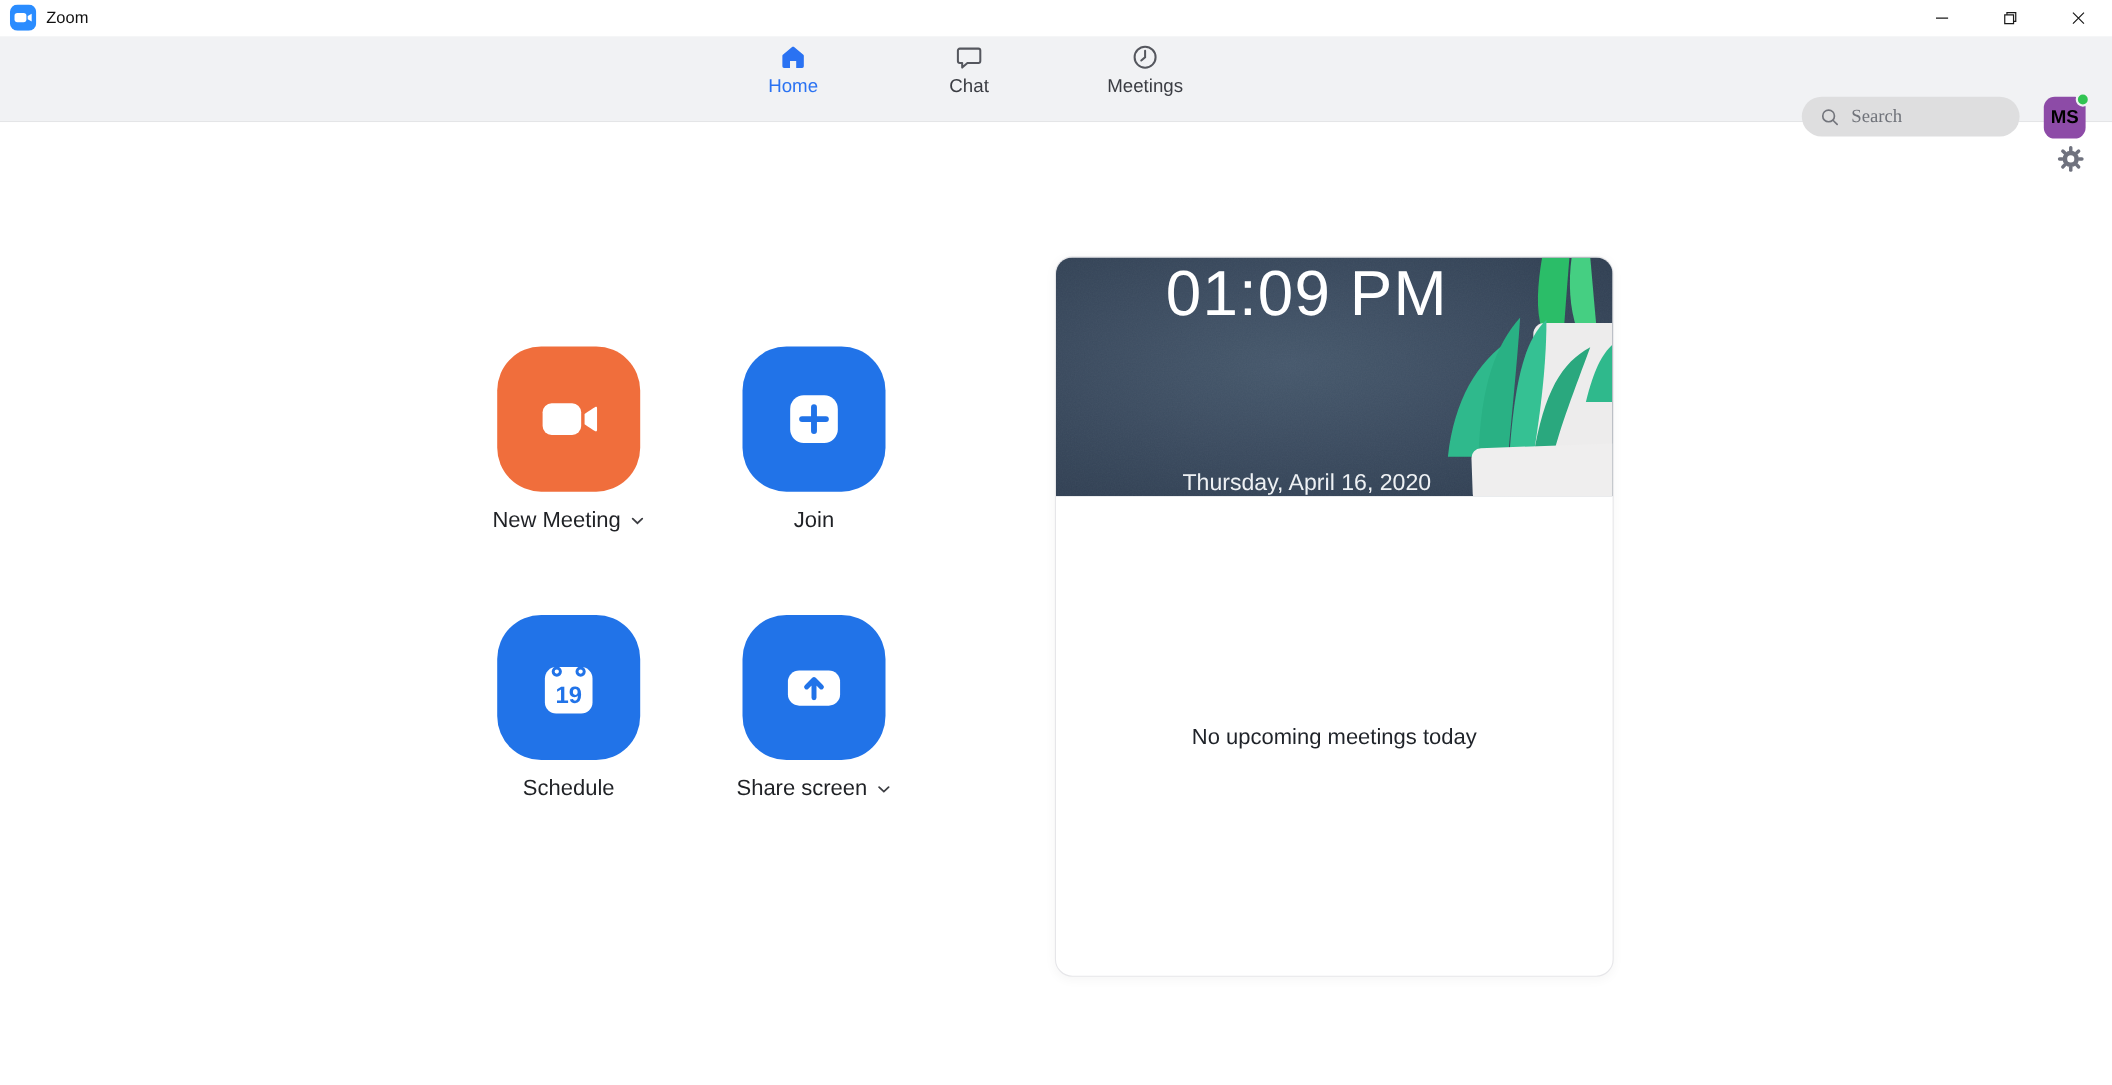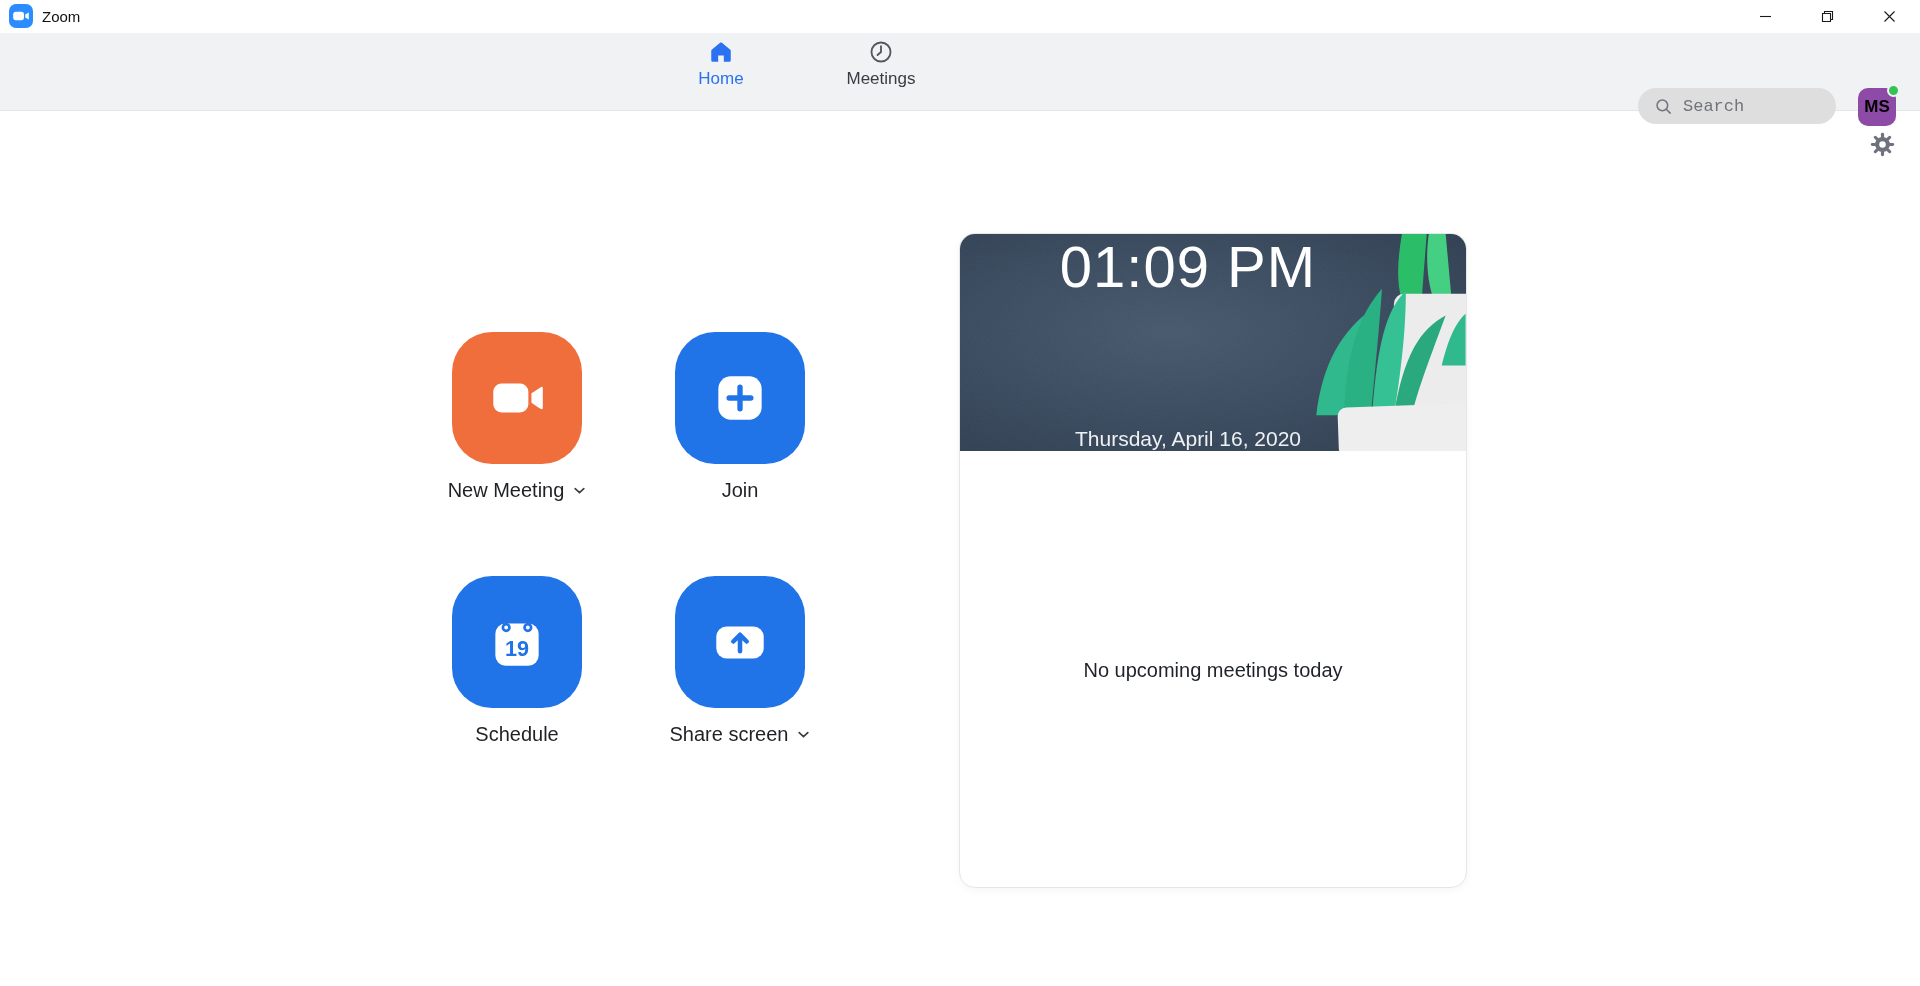--- a/index.html
+++ b/index.html
@@ -14,30 +14,30 @@
   .win-btn { width:62px; height:33px; display:flex; align-items:center; justify-content:center; cursor:default; }
 
   
   .navbar { position:absolute; left:0; top:33px; width:1920px; height:78px; background:#f1f2f4; border-bottom:1px solid rgba(0,0,0,0.05); }
   .tabs { position:absolute; left:666px; top:0; height:62px; display:flex; gap:50px; align-items:center; }
   .tab { width:110px; height:78px; display:flex; flex-direction:column; align-items:center; justify-content:center; gap:4px; cursor:pointer; }
   .tab .tab-label { font-size:17px; color:#3a3c42; }
   .tab.active .tab-label { color:#2a72f2; }
 
   .search-pill { position:absolute; right:84px; top:55px; width:198px; height:36px; background:#dededf; border-radius:18px; display:flex; align-items:center; padding-left:16px; gap:10px; }
-  .search-pill input { border:none; outline:none; background:transparent; font-size:17px; color:#333; width:140px; font-family:Liberation Mono, monospace; }
+  .search-pill input { border:none; outline:none; background:transparent; font-size:17px; color:#333; width:140px; font-family:Liberation Serif, serif; }
   .search-pill input::placeholder { color:#70737a; }
 
   .avatar { position:absolute; right:24px; top:55px; width:38px; height:38px; border-radius:10px; background:#8d4ba7; color:#000000; font-size:17px; font-weight:bold; display:flex; align-items:center; justify-content:center; cursor:pointer; }
   .status-dot { position:absolute; right:-4px; top:-4px; width:13px; height:13px; border-radius:50%; background:#31c452; border:2px solid #f1f2f4; }
 
   
   .gear-btn { position:absolute; right:23px; top:129px; width:30px; height:30px; display:flex; align-items:center; justify-content:center; cursor:pointer; }
 
-  .actions { position:absolute; left:452px; top:332px; display:grid; grid-template-columns:130px 130px; column-gap:93px; row-gap:74px; }
+  .actions { position:absolute; left:452px; top:315px; display:grid; grid-template-columns:130px 130px; column-gap:93px; row-gap:74px; }
   .action { display:flex; flex-direction:column; align-items:center; cursor:pointer; }
   .squircle { width:130px; height:132px; border-radius:40px; display:flex; align-items:center; justify-content:center; }
   .squircle.orange { background:#f06e3c; }
   .squircle.blue { background:#2173e8; }
   .action-label-row { margin-top:15px; display:flex; align-items:center; gap:9px; white-space:nowrap; }
   .action-label { font-size:20px; color:#1f2125; }
 
   
   .meeting-card { position:absolute; left:959px; top:233px; width:508px; height:655px; background:#fff; border:1px solid #e6e6e9; border-radius:16px; box-shadow:0 2px 10px rgba(0,0,0,0.04); overflow:hidden; }
   .banner { position:relative; width:100%; height:217px; background:radial-gradient(ellipse at 42% 45%, #46586c 0%, #3a4a5e 50%, #2d3c4f 100%); overflow:hidden; }
@@ -88,20 +88,28 @@
 
     <div class="tab active">
       <span style="display:flex;">
         <svg width="26" height="26" viewBox="0 0 24 24">
             <path d="M12 3.2 c.4 0 .8.14 1.1.4 L20.6 9.9 c.26.24.4.56.4.9 V19.6 a1.4 1.4 0 0 1 -1.4 1.4 H14.6 V15.2 H9.4 V21 H4.4 A1.4 1.4 0 0 1 3 19.6 V10.8 c0-.34.14-.66.4-.9 L10.9 3.6 c.3-.26.7-.4 1.1-.4 Z" fill="#2a72f2"></path>
           </svg>
       </span>
       <span class="tab-label">Home</span>
     </div>
 
+    <div class="tab">
+      <span style="display:flex;">
+        <svg width="26" height="26" viewBox="0 0 24 24" fill="none" stroke="#55575e" stroke-width="1.7" stroke-linejoin="round">
+            <path d="M4.2 4.8 h15.6 a1.6 1.6 0 0 1 1.6 1.6 v8.8 a1.6 1.6 0 0 1 -1.6 1.6 h-9.2 l-4.4 3.9 v-3.9 H4.2 a1.6 1.6 0 0 1 -1.6 -1.6 V6.4 a1.6 1.6 0 0 1 1.6 -1.6 Z"></path>
+          </svg>
+      </span>
+      <span class="tab-label">Chat</span>
+    </div>
 
     <div class="tab">
       <span style="display:flex;">
         <svg width="26" height="26" viewBox="0 0 24 24" fill="none" stroke="#55575e" stroke-width="1.7">
             <circle cx="12" cy="12" r="8.8"></circle>
             <path d="M12 6.6 V12 L8.8 14.8" stroke-linecap="round"></path>
           </svg>
       </span>
       <span class="tab-label">Meetings</span>
     </div>

